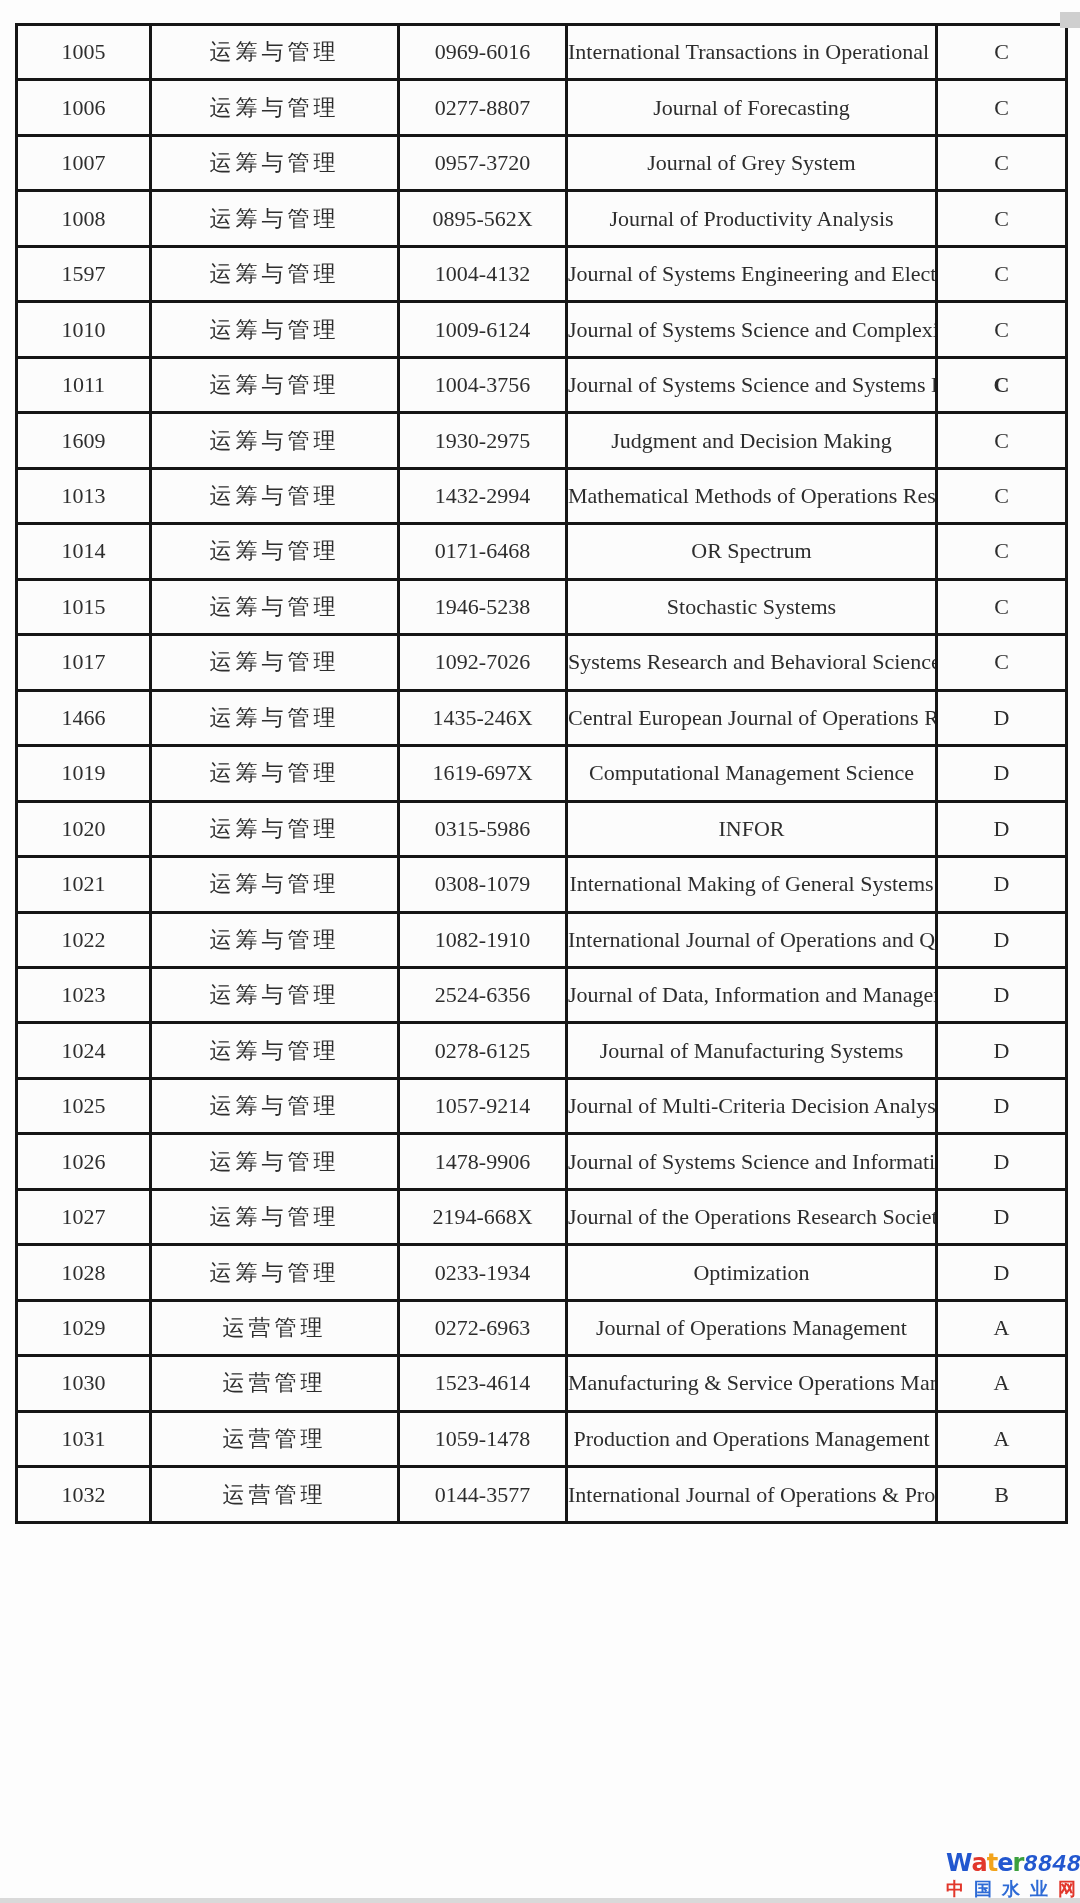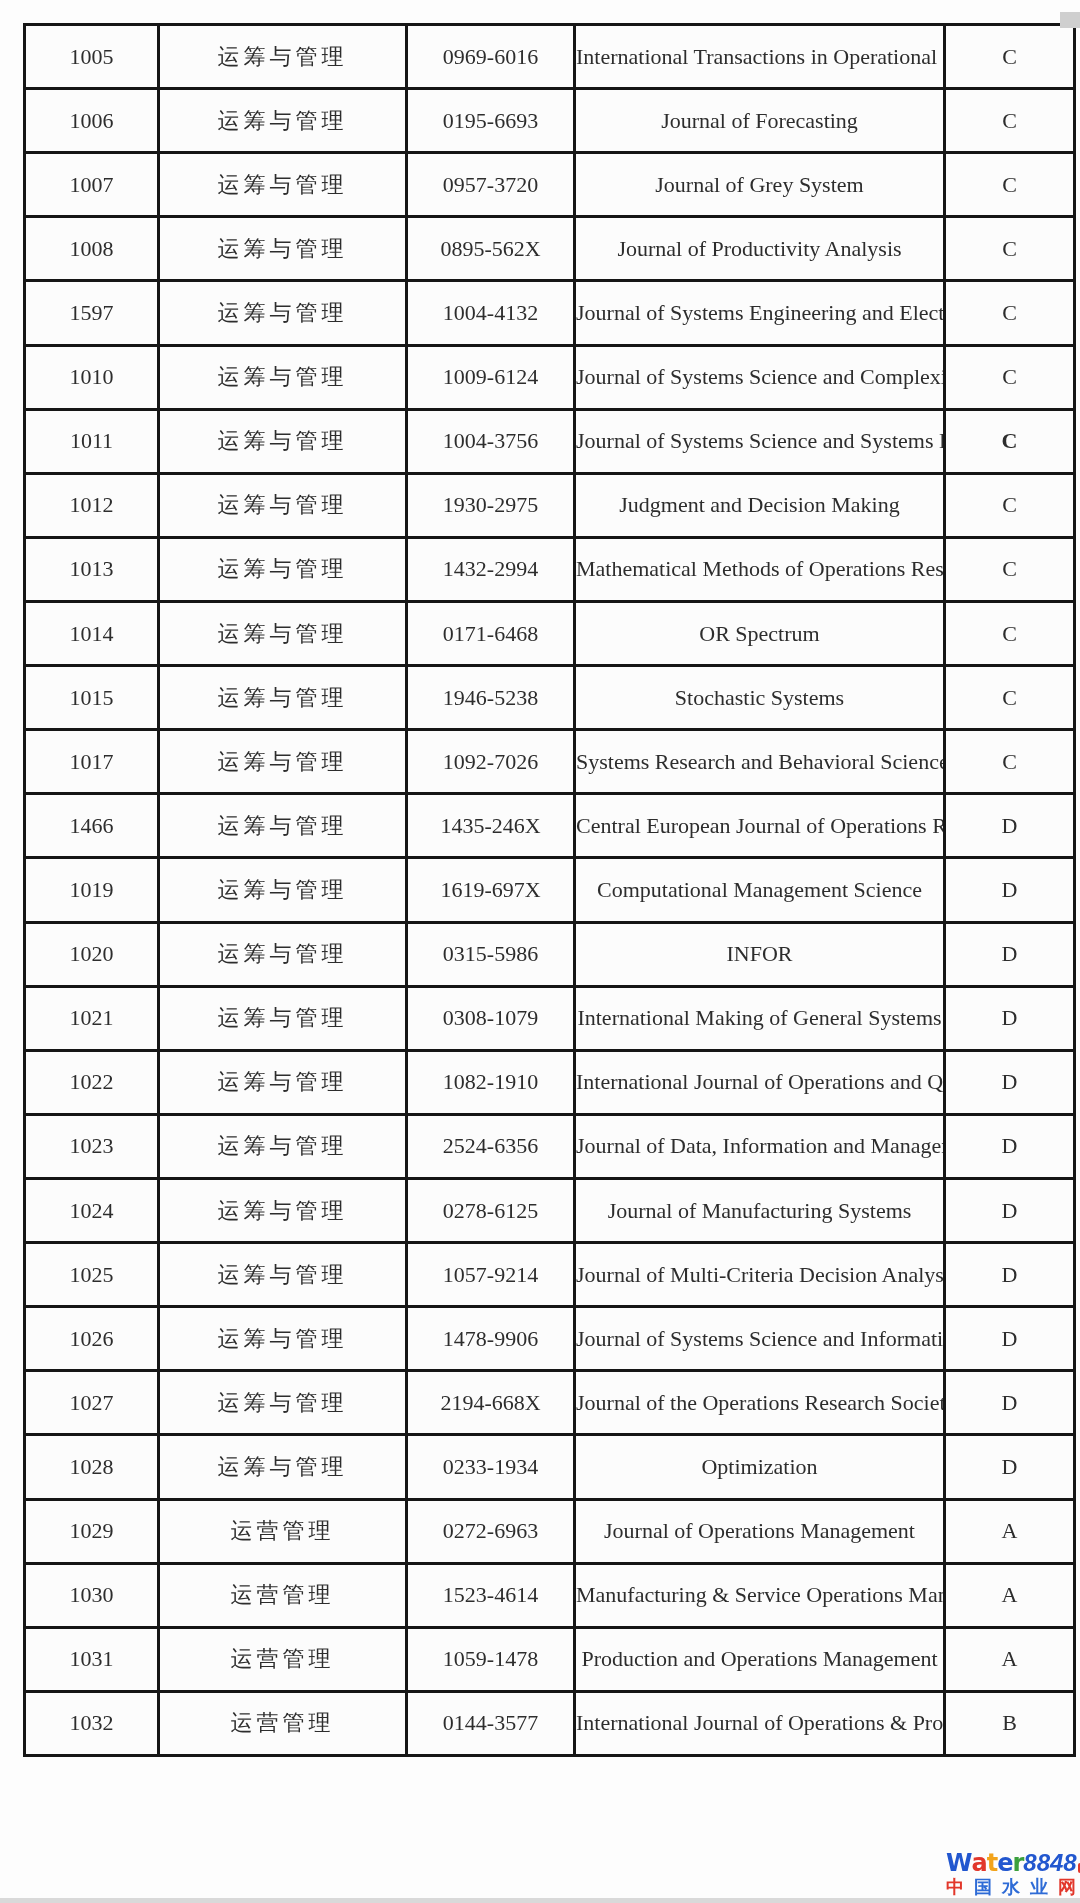--- a/index.html
+++ b/index.html
@@ -4,22 +4,22 @@
 <style>
   html,body{margin:0;padding:0;background:#ffffff;}
   .page{
     position:relative;
     width:1080px;height:1903px;
     background:#fdfdfd;
     overflow:hidden;
     font-family:"Liberation Serif","DejaVu Serif",serif;
   }
   table.journal-table{
-    position:absolute;left:23px;top:23px;
-    width:1050px;height:1734px;
+    position:absolute;left:15px;top:23px;
+    width:1050px;height:1501px;
     border-collapse:collapse;table-layout:fixed;
     background:#fcfcfc;
   }
   table.journal-table td{
     border:3px solid #161616;
     padding:0;
     font-size:22px;
     color:#2d2d2d;
     text-align:center;
     vertical-align:middle;
@@ -33,21 +33,21 @@
   .watermark{
     position:absolute;left:946px;top:1851px;width:130px;
     z-index:6;line-height:1;pointer-events:none;
   }
   .wm-line1{display:flex;align-items:baseline;}
   .wm-letter{
     font-family:"DejaVu Sans","Liberation Sans",sans-serif;
     font-weight:bold;font-size:24px;letter-spacing:-1px;
   }
   .wm-num{
-    font-family:Liberation Sans, sans-serif;
+    font-family:Liberation Mono, monospace;
     font-style:italic;font-weight:bold;font-size:24px;letter-spacing:0px;
   }
   .wm-dotcom{
     font-family:"DejaVu Sans","Liberation Sans",sans-serif;
     font-size:8px;font-weight:bold;
     padding:1px 2px;border-radius:2px;margin-left:1px;
     align-self:flex-end;margin-bottom:2px;
   }
   .wm-line2{
     display:flex;justify-content:space-between;
@@ -82,21 +82,21 @@
         <tr>
           <td class="c-id">1005</td>
           <td class="c-cat">运筹与管理</td>
           <td class="c-issn">0969-6016</td>
           <td class="c-journal">International Transactions in Operational Res</td>
           <td class="c-grade">C</td>
         </tr>
         <tr>
           <td class="c-id">1006</td>
           <td class="c-cat">运筹与管理</td>
-          <td class="c-issn">0195-6693</td>
+          <td class="c-issn">0277-8807</td>
           <td class="c-journal">Journal of Forecasting</td>
           <td class="c-grade">C</td>
         </tr>
         <tr>
           <td class="c-id">1007</td>
           <td class="c-cat">运筹与管理</td>
           <td class="c-issn">0957-3720</td>
           <td class="c-journal">Journal of Grey System</td>
           <td class="c-grade">C</td>
         </tr>
@@ -122,21 +122,21 @@
           <td class="c-grade">C</td>
         </tr>
         <tr>
           <td class="c-id">1011</td>
           <td class="c-cat">运筹与管理</td>
           <td class="c-issn">1004-3756</td>
           <td class="c-journal">Journal of Systems Science and Systems Eng</td>
           <td class="c-grade bold">C</td>
         </tr>
         <tr>
-          <td class="c-id">1012</td>
+          <td class="c-id">1609</td>
           <td class="c-cat">运筹与管理</td>
           <td class="c-issn">1930-2975</td>
           <td class="c-journal">Judgment and Decision Making</td>
           <td class="c-grade">C</td>
         </tr>
         <tr>
           <td class="c-id">1013</td>
           <td class="c-cat">运筹与管理</td>
           <td class="c-issn">1432-2994</td>
           <td class="c-journal">Mathematical Methods of Operations Resear</td>

